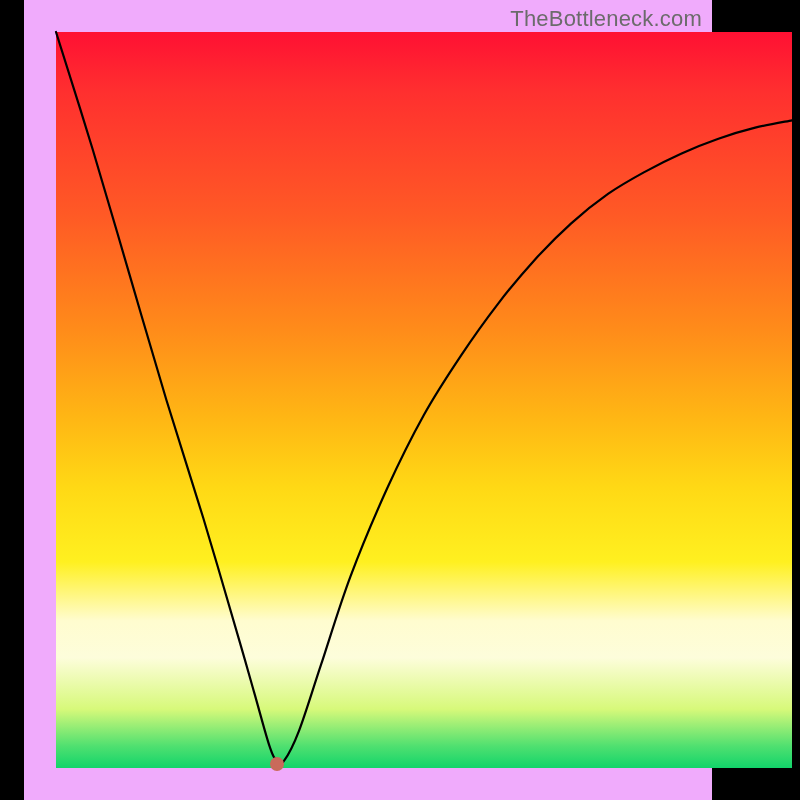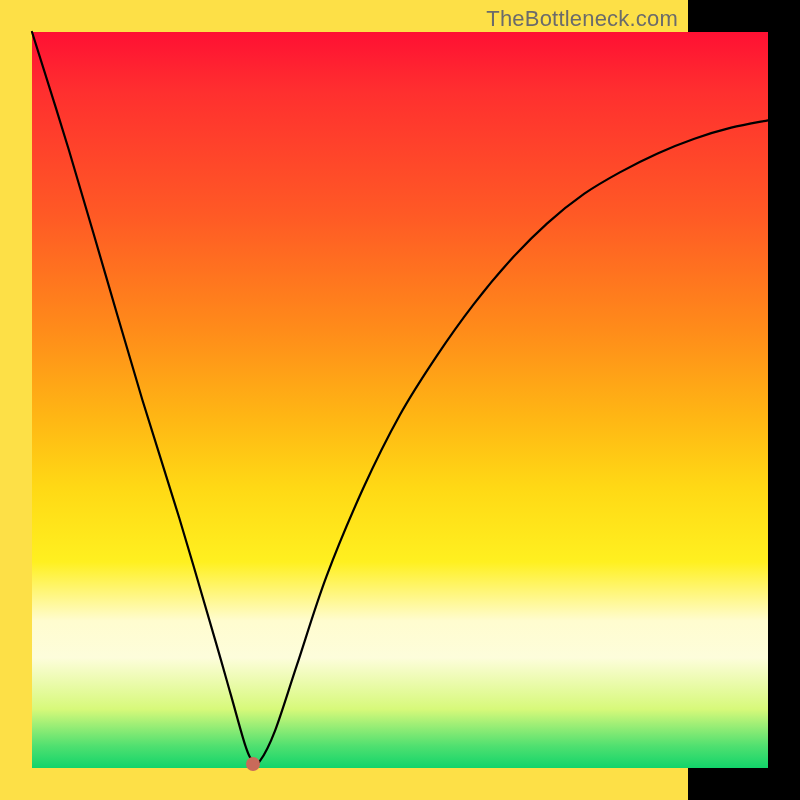--- a/index.html
+++ b/index.html
@@ -8,21 +8,22 @@
     width: 800px;
     height: 800px;
     background: #000;
     overflow: hidden;
     font-family: Arial, Helvetica, sans-serif;
   }
   .frame {
     position: relative;
     width: 688px;
     height: 800px;
-    background: #fde047;
+    background: #f0abfc;
+    margin-left: 24px;
   }
   .plot-area {
     position: absolute;
     left: 32px;
     top: 32px;
     width: 736px;
     height: 736px;
     
     background: linear-gradient(
       to bottom,

